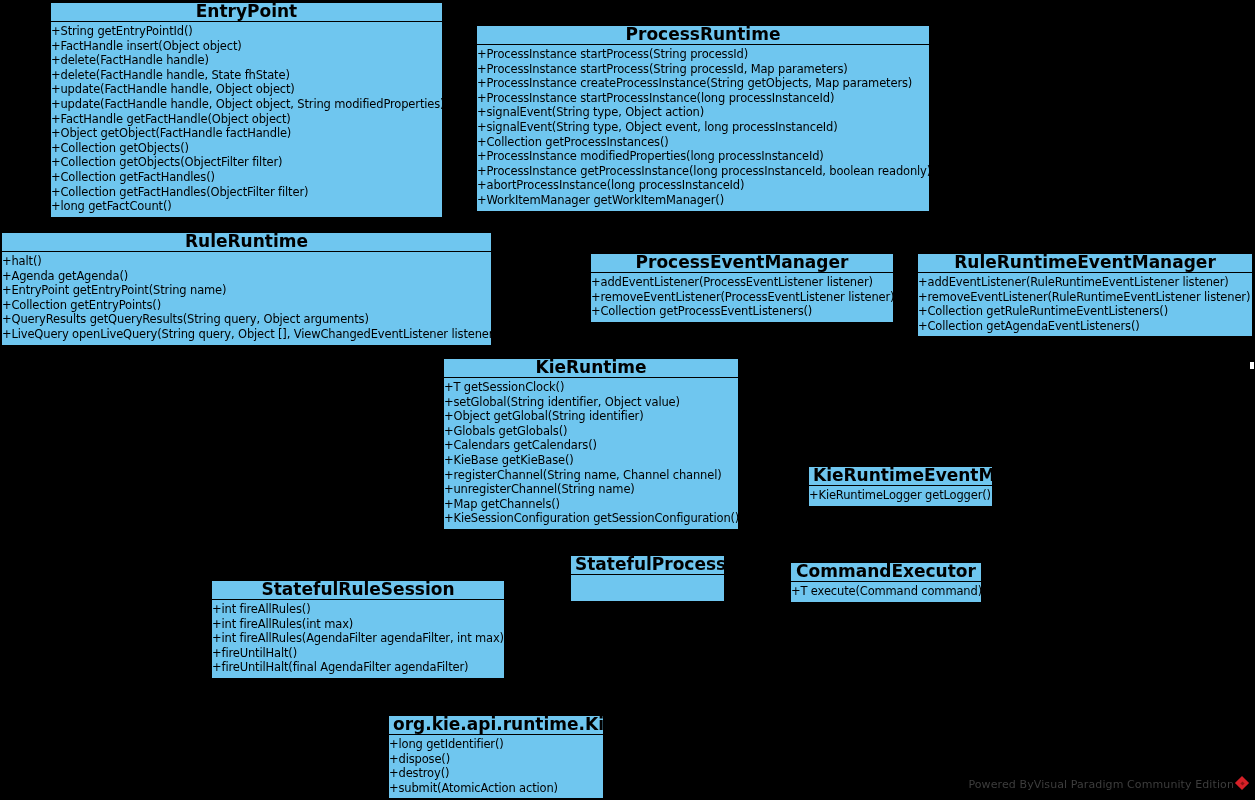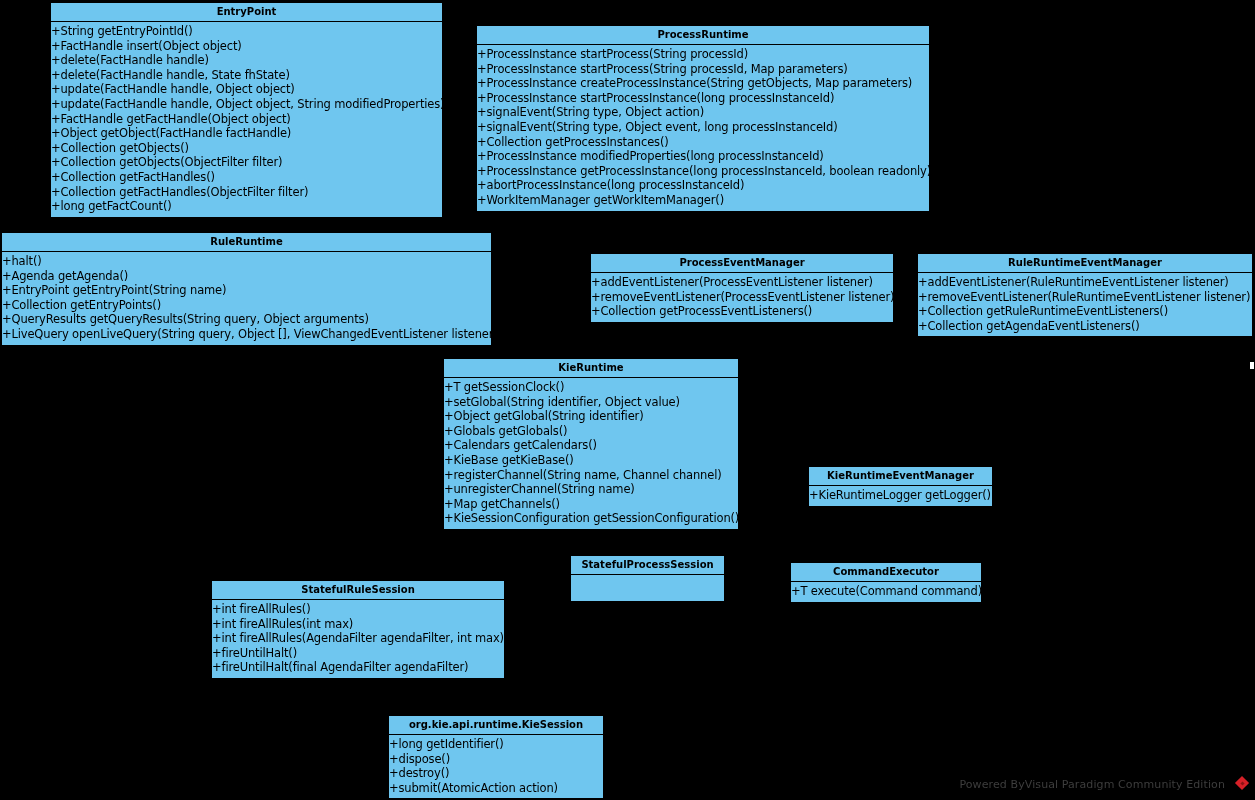--- a/index.html
+++ b/index.html
@@ -25,21 +25,21 @@
     position: absolute;
     box-sizing: border-box;
     background: #6FC6EF;
     border: 1px solid #000000;
     color: #000000;
   }
   .uml-header {
     box-sizing: border-box;
     text-align: center;
     font-weight: bold;
-    font-size: 10px;
+    font-size: 17px;
     line-height: 15px;
     padding: 1px 4px 2px 4px;
     border-bottom: 1px solid #000000;
     background: #6FC6EF;
     white-space: nowrap;
     overflow: hidden;
   }
   .uml-body {
     box-sizing: border-box;
     padding: 2px 0 3px 0;
@@ -56,21 +56,21 @@
     color: #000000;
     letter-spacing: -0.15px;
   }
   
   #watermark {
     position: absolute;
     right: 4px;
     bottom: 8px;
     display: flex;
     align-items: center;
-    gap: 11px;
+    gap: 2px;
     pointer-events: none;
   }
   #watermark .wm-text {
     font-size: 11px;
     color: #3d3d3d;
     letter-spacing: 0.1px;
     white-space: nowrap;
     font-family: "DejaVu Sans", "Liberation Sans", sans-serif;
   }
   #watermark .wm-logo {

